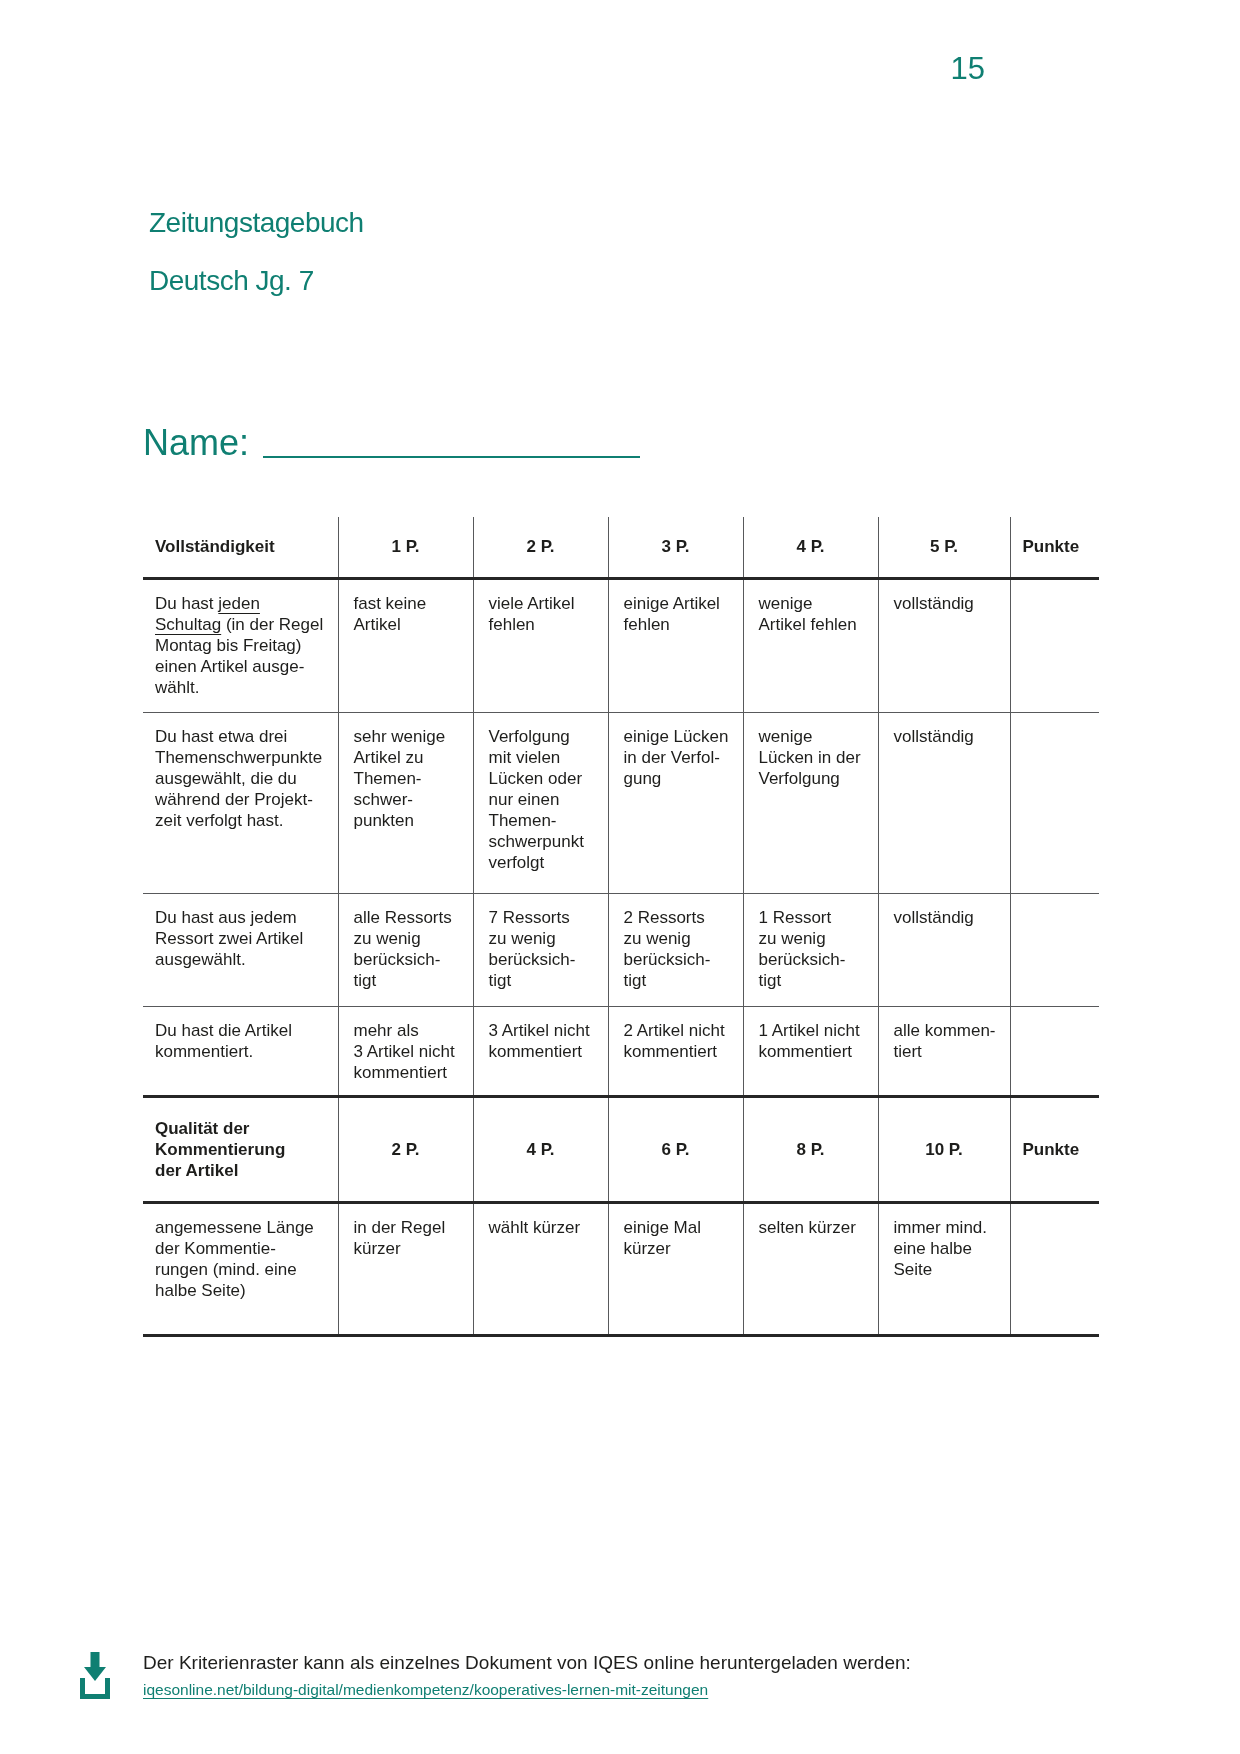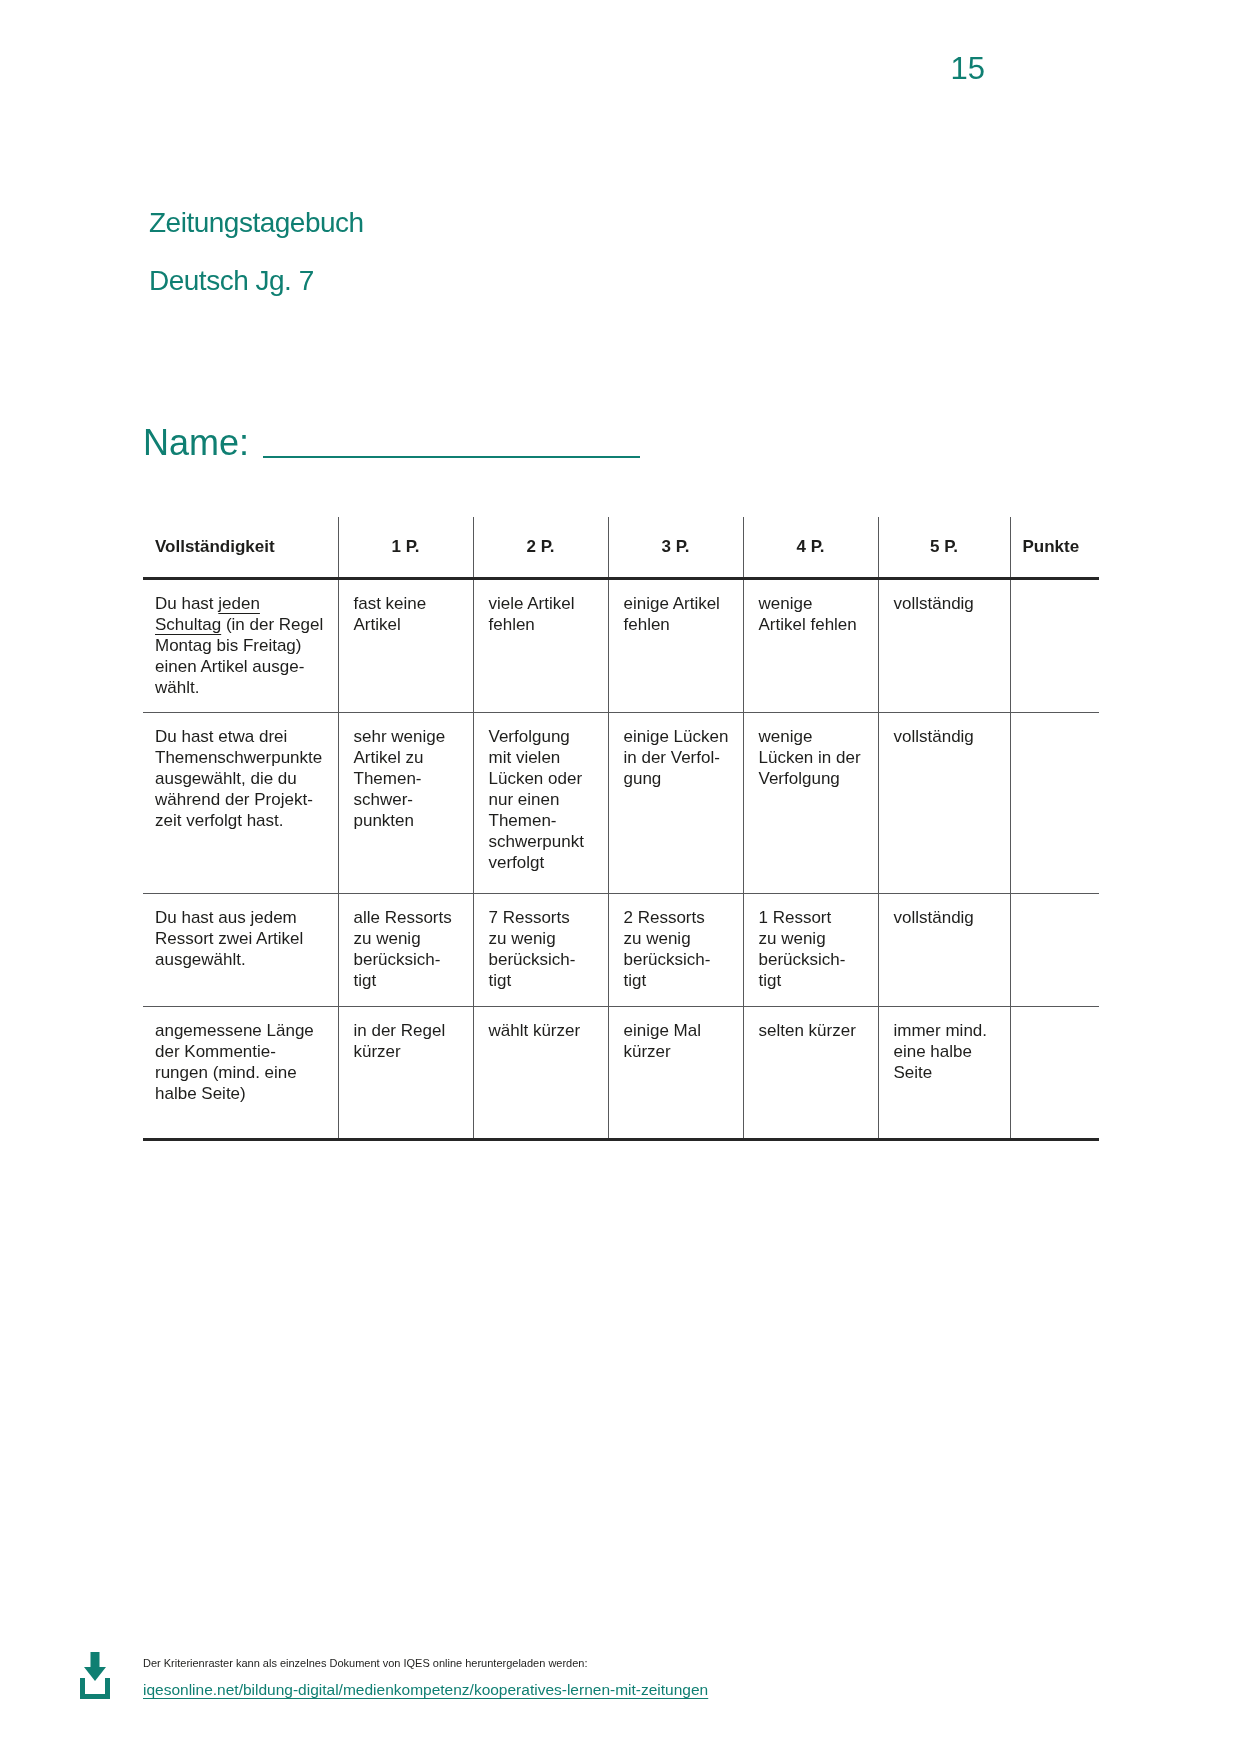--- a/index.html
+++ b/index.html
@@ -44,21 +44,21 @@
   tr.r2{height:181px;}
   tr.r3{height:113px;}
   tr.r4{height:90px;}
   tr.hr2{height:106px;}
   tr.r5{height:91px;}
   tr.r6{height:133px;}
   .u{text-decoration:underline;text-underline-offset:4px;}
   .footer{position:absolute;left:80px;top:1650px;width:1000px;}
   .footer-icon{position:absolute;left:0;top:2px;width:30px;height:48px;}
   .footer-text{
-    position:absolute;left:63px;top:0;font-size:11px;line-height:26px;
+    position:absolute;left:63px;top:0;font-size:19px;line-height:26px;
     color:var(--text,#1e1e1c);white-space:nowrap;
   }
   .footer-link{
     position:absolute;left:63px;top:27px;font-size:15.5px;line-height:26px;
     color:var(--accent,#0f7f72);text-decoration:underline;
     text-underline-offset:3px;white-space:nowrap;cursor:pointer;
   }
 </style>
 </head>
 <body>
@@ -159,21 +159,48 @@
 berücksich-
 tigt</td>
       <td>1 Ressort
 zu wenig
 berücksich-
 tigt</td>
       <td>vollständig</td>
       <td></td>
     </tr>
 
-
+    <tr class="r4 thick">
+      <td class="crit">Du hast die Artikel
+kommentiert.</td>
+      <td>mehr als
+3 Artikel nicht
+kommentiert</td>
+      <td>3 Artikel nicht
+kommentiert</td>
+      <td>2 Artikel nicht
+kommentiert</td>
+      <td>1 Artikel nicht
+kommentiert</td>
+      <td>alle kommen-
+tiert</td>
+      <td></td>
+    </tr>
+
+    <tr class="hr2 thick">
+      <th class="crit">Qualität der
+Kommentierung
+der Artikel</th>
+      <th class="pts">2 P.</th>
+      <th class="pts">4 P.</th>
+      <th class="pts">6 P.</th>
+      <th class="pts">8 P.</th>
+      <th class="pts">10 P.</th>
+      <th class="score-h">Punkte</th>
+    </tr>
 
 
     <tr class="r6 thick">
       <td class="crit">angemessene Länge
 der Kommentie-
 rungen (mind. eine
 halbe Seite)</td>
       <td>in der Regel
 kürzer</td>
       <td>wählt kürzer</td>

